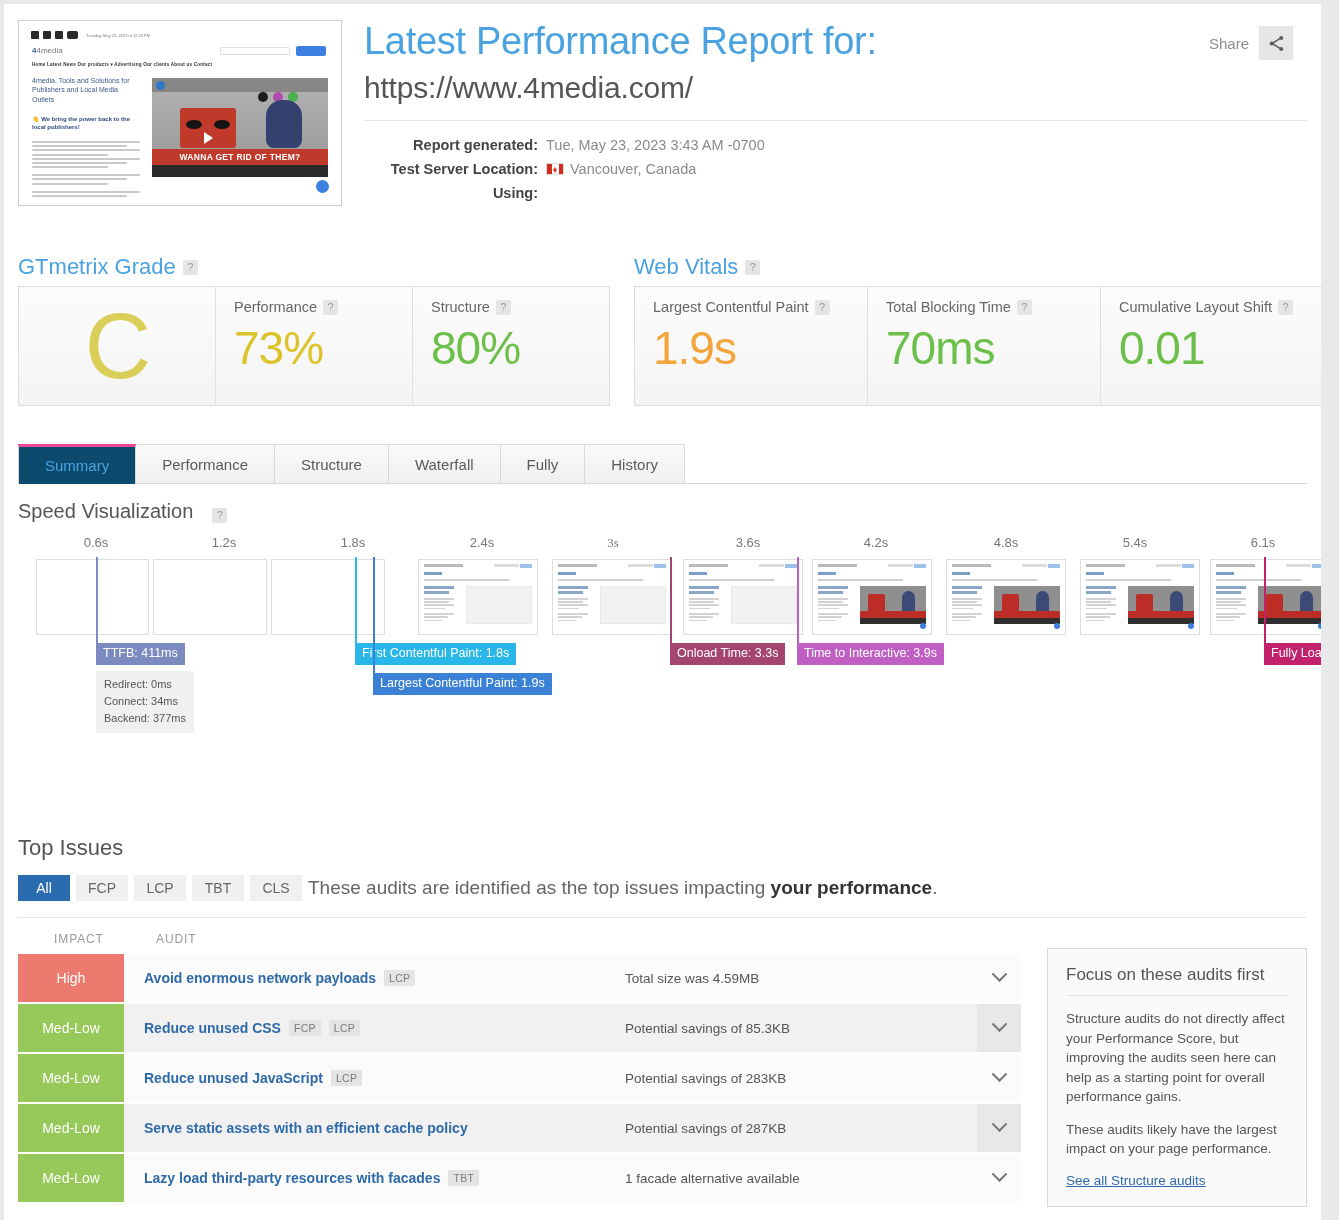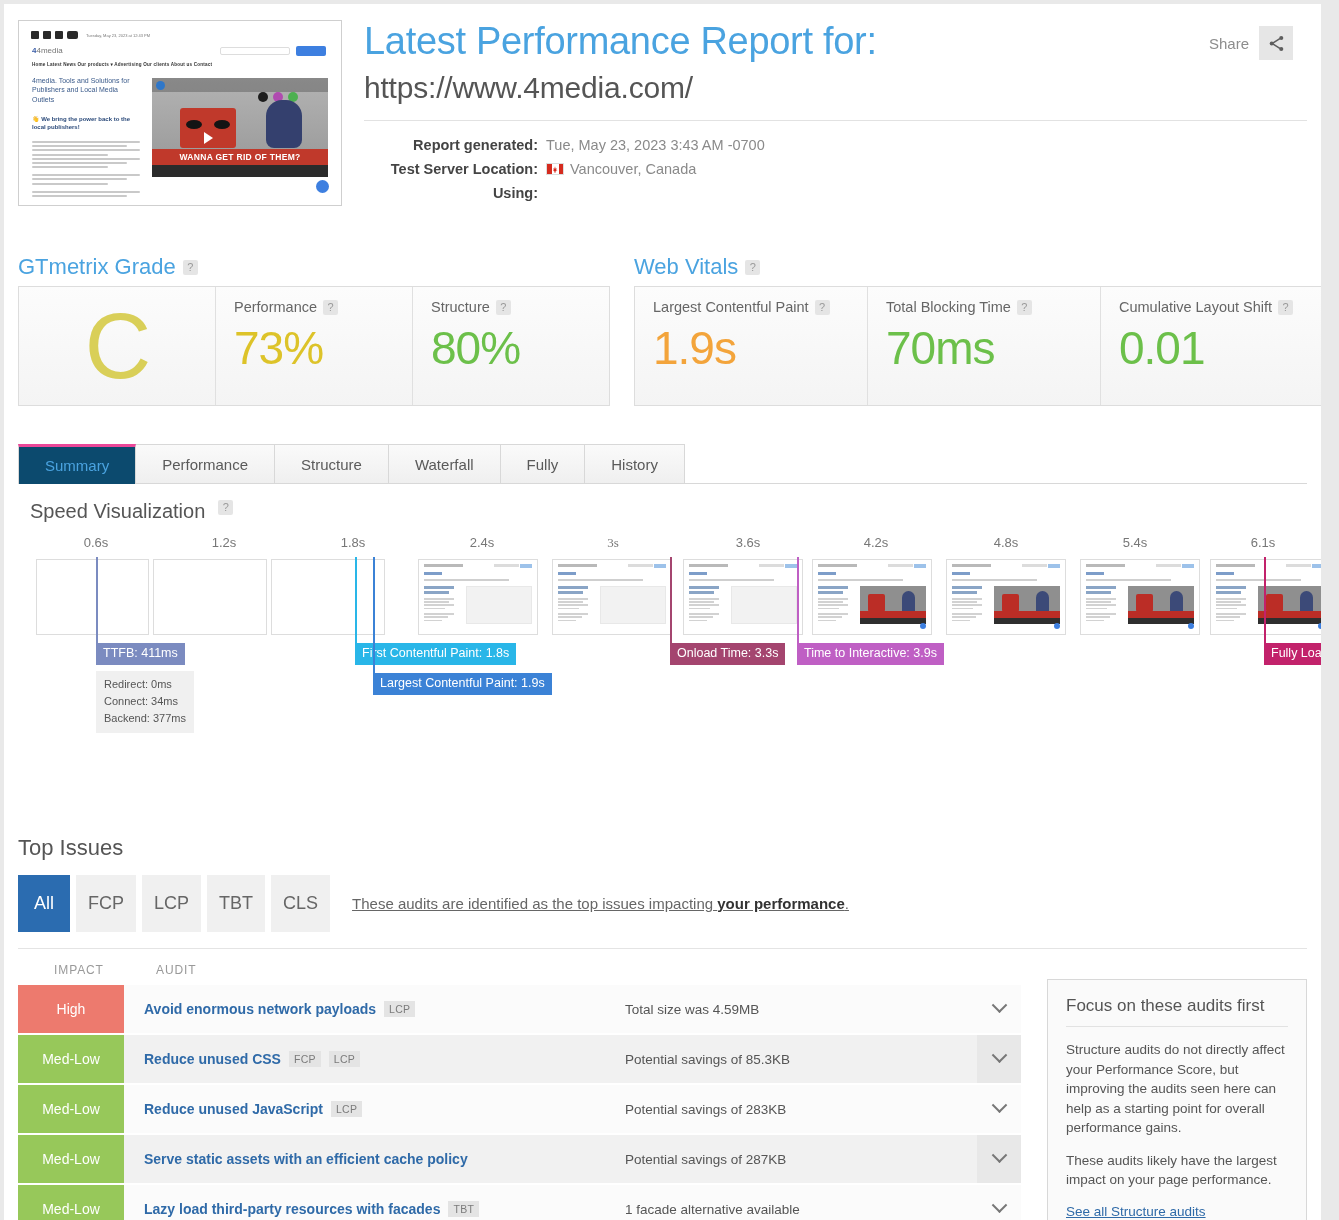--- a/index.html
+++ b/index.html
@@ -108,21 +108,21 @@
   
   .tabs-wrap { margin-top: 38px; position:relative; border-bottom:1px solid #d8d8d8; height:40px;}
   .tabs { display:flex; height:40px; align-items:stretch; }
   .tab { padding:0 26px; display:flex; align-items:center; font-size:15px; color:#5a5a5a;
     background:linear-gradient(#fafafa,#efefef); border:1px solid #d8d8d8; border-bottom:none; margin-right:-1px; cursor:pointer;}
   .tab.active { background:#0c4a6e; color:#4aa3e0; border-top:3px solid #ec4899; position:relative; z-index:2;
     box-shadow: 0 1px 0 0 #fff; }
   .tabs-wrap:after { content:""; position:absolute; left:0; right:0; bottom:-1px; height:1px; background:#d8d8d8; z-index:1;}
 
   
-  .sv-title { font-size:20px; color:#555; font-weight:400; margin:16px 0 0 12px; display:flex; align-items:flex-start; gap:13px;}
+  .sv-title { font-size:20px; color:#555; font-weight:400; margin:16px 0 0 0; display:flex; align-items:flex-end; gap:19px;}
   .sv { position:relative; margin-top:12px; height:210px; }
   .sv-ticks { position:relative; height:20px; }
   .sv-tick { position:absolute; font-size:13px; color:#777; transform:translateX(-50%); top:0; white-space:nowrap;}
   .sv-strip { position:relative; height:76px; margin-top:4px; }
   .frame { position:absolute; top:0; height:76px; border:1px solid #ddd; background:#fff; overflow:hidden; }
   .fr-in { position:absolute; inset:2px; background:#fff; }
   .fr-rowa { position:absolute; left:3px; top:2px; width:34%; height:2.5px; background:#b9b9b9;}
   .fr-rowb { position:absolute; right:16px; top:2px; width:22%; height:2.5px; background:#dcdcdc;}
   .fr-blue { position:absolute; right:3px; top:1.5px; width:12px; height:4px; background:#9dc2ea;}
   .fr-logo { position:absolute; left:3px; top:10px; width:16%; height:3px; background:#7d9dc9;}
@@ -141,24 +141,24 @@
 
   .sv-marker { position:absolute; top:22px; width:2px; }
   .sv-labels { position:absolute; left:0; right:0; top:108px; height:100px; }
   .mk-label { position:absolute; color:#fff; font-size:12.5px; padding:3px 7px 4px 7px; white-space:nowrap; line-height:1.2;}
   .ttfb-detail { position:absolute; background:#f0f0f0; color:#555; font-size:11px; line-height:1.55;
     padding:5px 8px 6px 8px; white-space:nowrap;}
 
   
   .ti-title { font-size:22px; color:#555; font-weight:400; margin:0 0 0 0;}
   .filters { display:flex; align-items:center; gap:6px; margin-top:14px;}
-  .filter { min-width:52px; padding:18px 12px; text-align:center; font-size:18px; color:#666;
+  .filter { min-width:52px; padding:5px 12px; text-align:center; font-size:14px; color:#666;
     background:#f0f0f0; cursor:pointer; }
   .filter.active { background:#2b6cb0; color:#fff; }
-  .filters-note { margin-left:16px; color:#666; font-size:15px;text-decoration:underline;}
+  .filters-note { margin-left:0; color:#666; font-size:19px;}
   .filters-note b { color:#333; }
   .ti-hr { border-bottom:1px solid #e4e4e4; margin-top:16px;}
 
   .issues-area { display:flex; gap:26px; margin-top:8px;}
   .issues-table { flex:1 1 auto; }
   .th-row { display:flex; font-size:12px; color:#999; letter-spacing:.9px; padding:6px 0 8px 0;}
   .th-impact { width:120px; padding-left:36px; }
   .th-audit { padding-left:18px; }
   .issue-row { display:flex; align-items:stretch; height:48px; margin-bottom:0; }
   .issue-row.odd .i-audit, .issue-row.odd .i-detail, .issue-row.odd .i-chev { background:#fbfbfb; }

